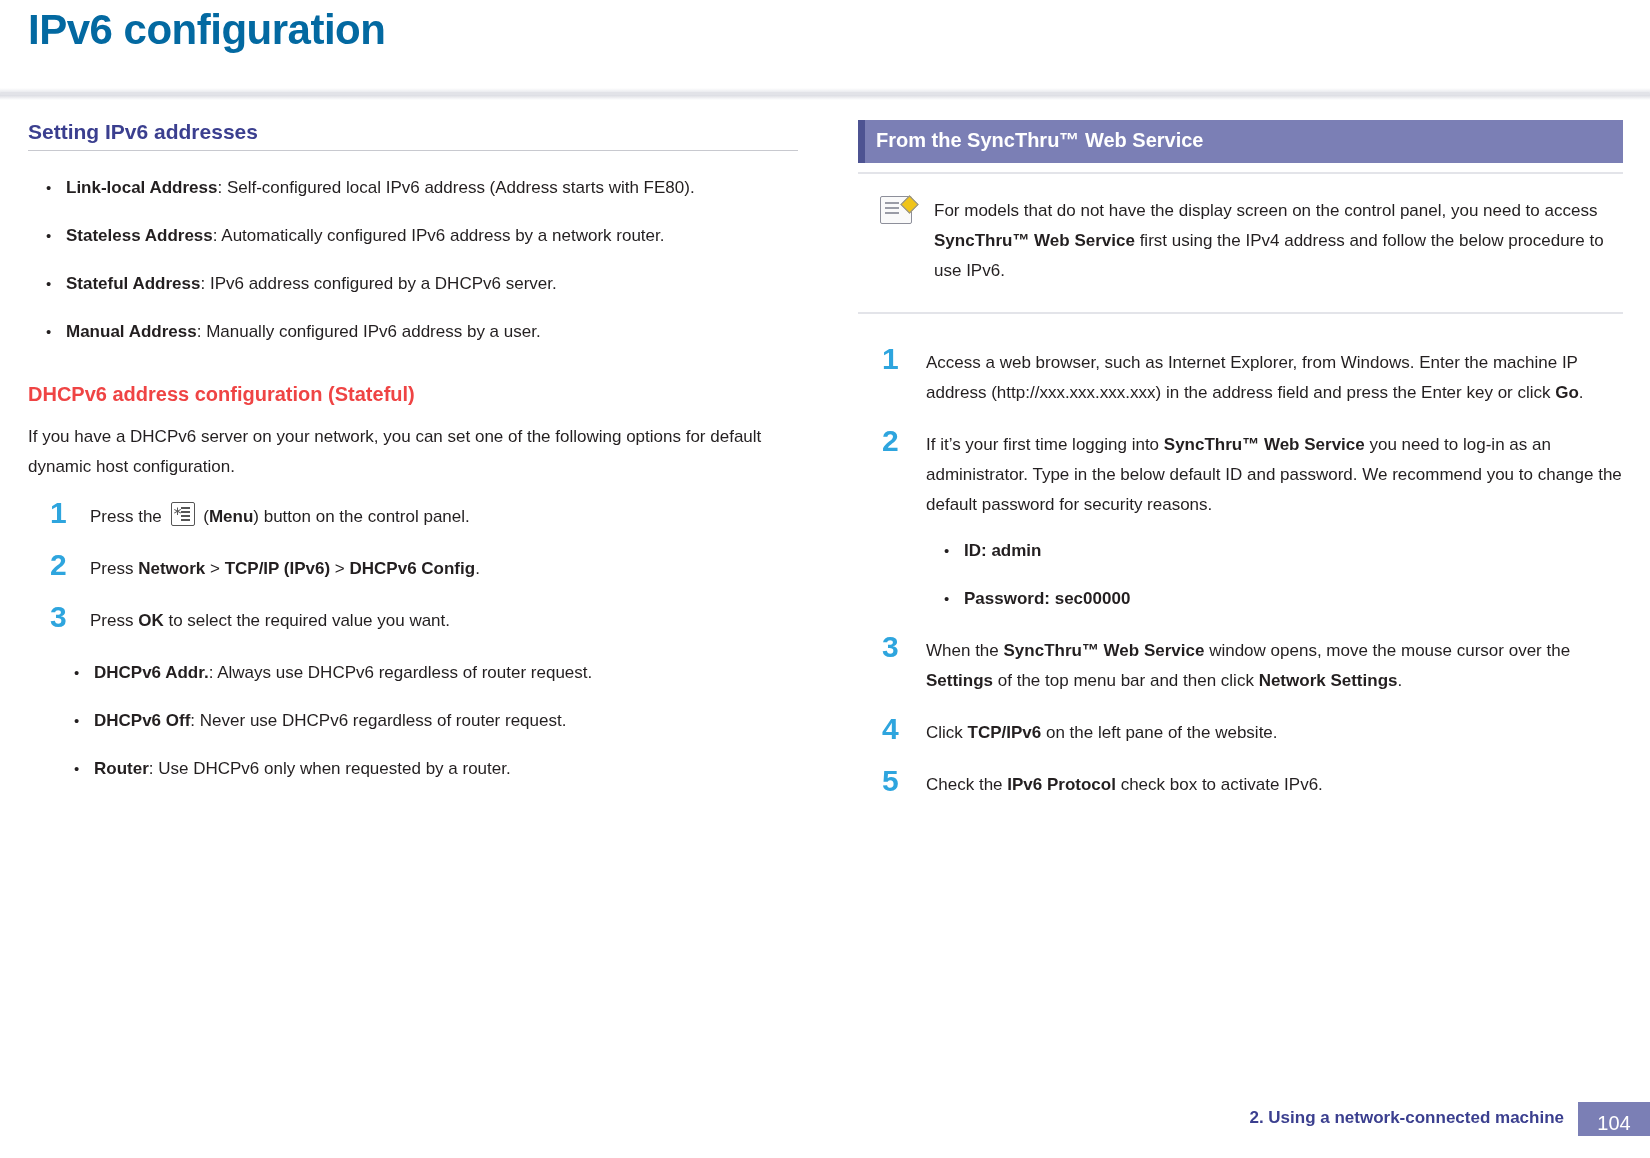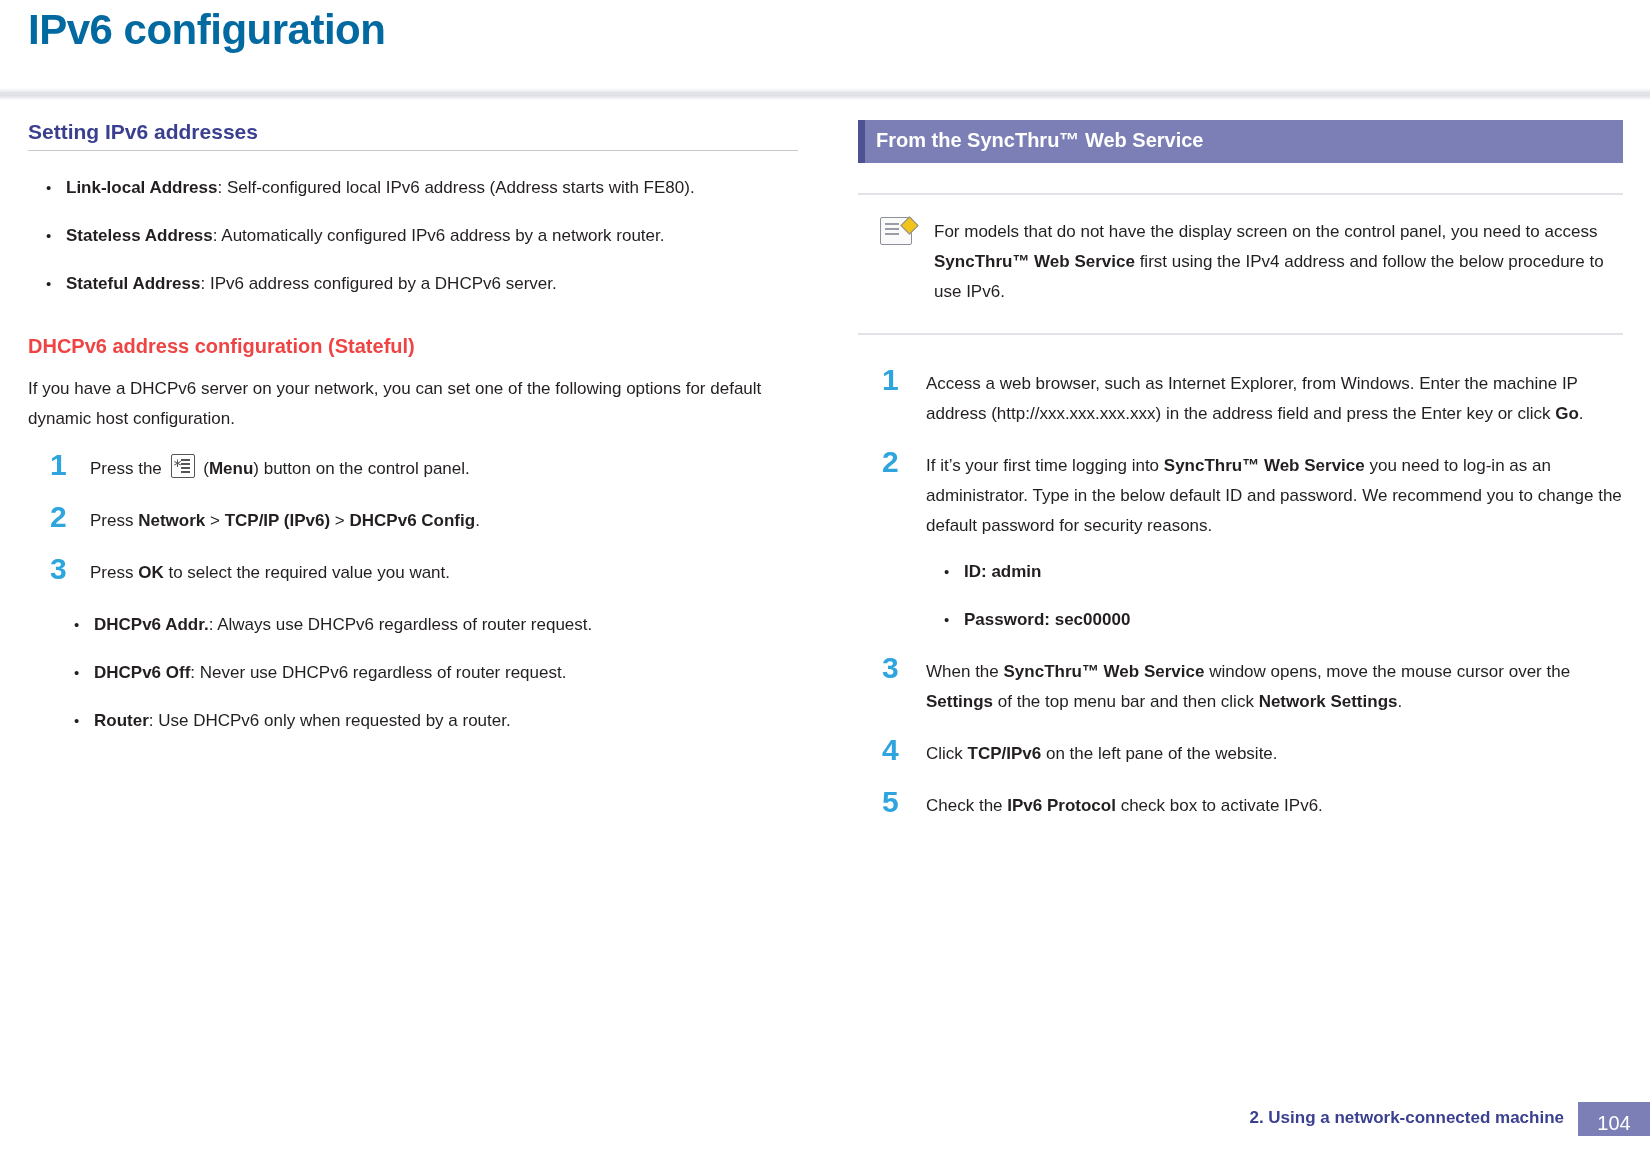--- a/index.html
+++ b/index.html
@@ -83,21 +83,21 @@
     color: #ef4444;
     margin: 36px 0 16px 0;
   }
 
   .bar-heading {
     background: #7b7fb5;
     color: #ffffff;
     font-size: 20px;
     font-weight: bold;
     padding: 9px 14px 11px 18px;
-    margin-bottom: 30px;
+    margin-bottom: 9px;
     position: relative;
   }
   .bar-heading .tick {
     position: absolute;
     left: 0;
     top: 0;
     bottom: 0;
     width: 7px;
     background: #4d5392;
   }
@@ -284,20 +284,23 @@
     <ul class="bul">
       <li>
         <b>Link-local Address</b><span>: Self-configured local IPv6 address (Address starts with FE80).</span>
       </li>
       <li>
         <b>Stateless Address</b><span>: Automatically configured IPv6 address by a network router.</span>
       </li>
       <li>
         <b>Stateful Address</b><span>: IPv6 address configured by a DHCPv6 server.</span>
       </li>
+      <li>
+        <b>Manual Address</b><span>: Manually configured IPv6 address by a user.</span>
+      </li>
     </ul>
 
     <h3 class="sub">DHCPv6 address configuration (Stateful)</h3>
 
     <p class="body">If you have a DHCPv6 server on your network, you can set one of the following options for default dynamic host configuration.</p>
 
     <ol class="steps">
       <li>
         <span class="num">1</span>
         <span>Press the </span><span class="menu-icon"></span><span> (</span><b>Menu</b><span>) button on the control panel.</span>

